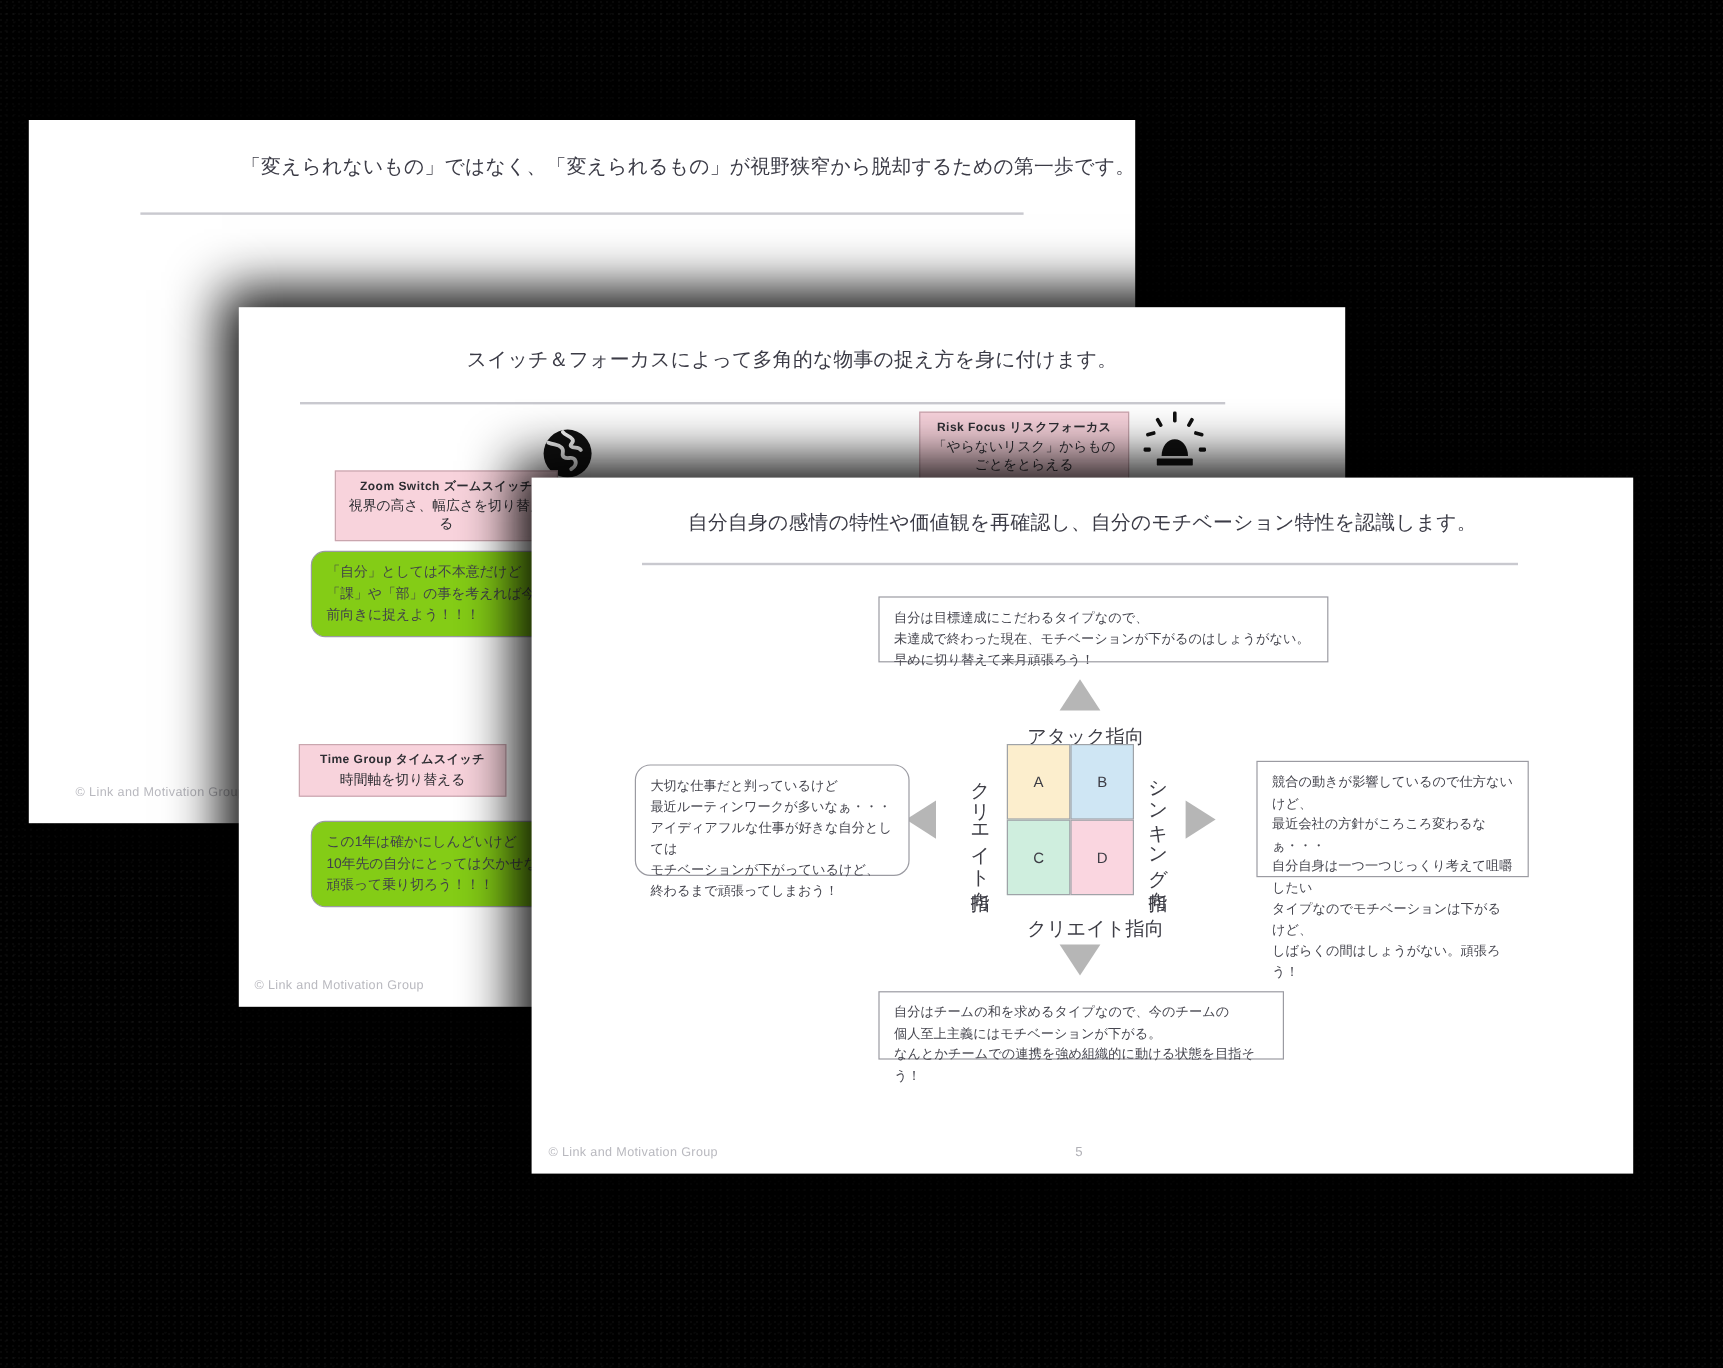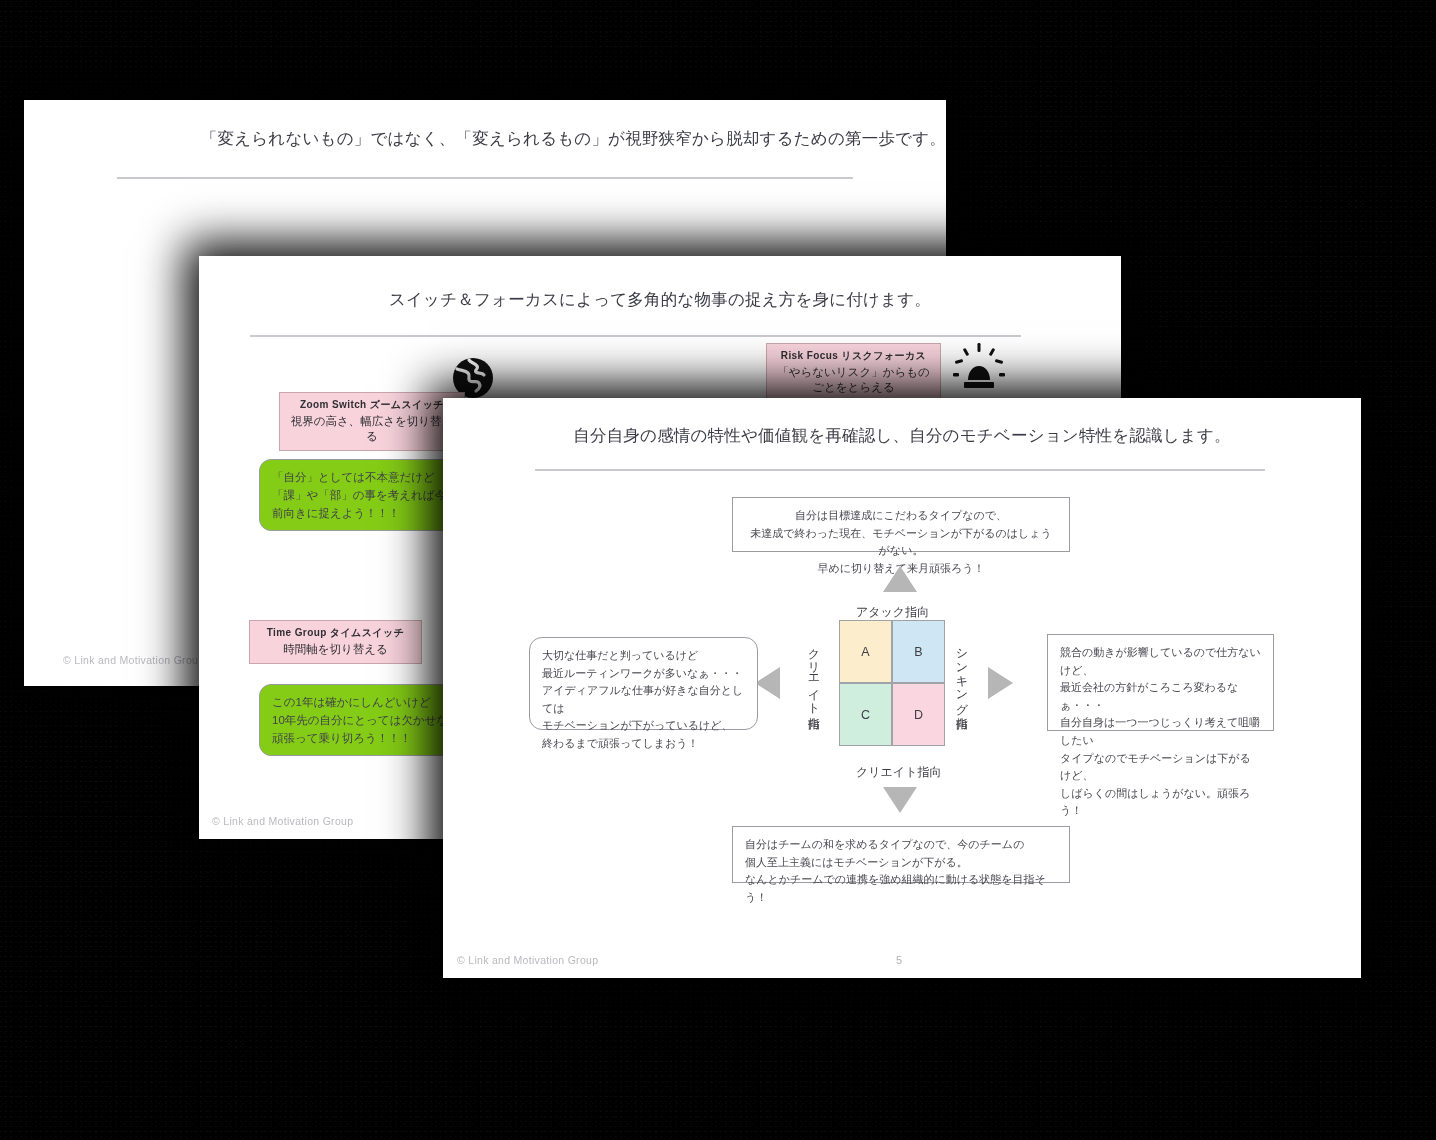--- a/index.html
+++ b/index.html
@@ -94,21 +94,21 @@
   }
 
   
   .matrix{position:absolute;display:grid;grid-template-columns:1fr 1fr;grid-template-rows:1fr 1fr;}
   .cell{
     border:1px solid #9fa3a8;
     box-sizing:border-box;
     display:flex;align-items:center;justify-content:center;
     font-size:12.5px;color:#3d3d45;
   }
-  .axis-label{position:absolute;color:#3d3d45;font-size:12px;white-space:nowrap;}
+  .axis-label{position:absolute;color:#3d3d45;font-size:16px;white-space:nowrap;font-family:Liberation Mono, monospace;}
   .axis-label.vert{writing-mode:vertical-rl;text-orientation:upright;letter-spacing:0px;line-height:1;}
   .tri{position:absolute;width:0;height:0;}
   .tri.up{border-left:17px solid transparent;border-right:17px solid transparent;border-bottom:26px solid #b6b6b6;}
   .tri.down{border-left:17px solid transparent;border-right:17px solid transparent;border-top:26px solid #b6b6b6;}
   .tri.left{border-top:16px solid transparent;border-bottom:16px solid transparent;border-right:25px solid #b6b6b6;}
   .tri.right{border-top:16px solid transparent;border-bottom:16px solid transparent;border-left:25px solid #b6b6b6;}
 
   .icon{position:absolute;}
 </style>
 </head>
@@ -165,21 +165,21 @@
 10年先の自分にとっては欠かせない経
 頑張って乗り切ろう！！！</div>
 
   <div class="footer" style="left:13px;bottom:12px;">© Link and Motivation  Group</div>
 </div>
 
 <div class="slide" id="slide3">
   <div class="slide-title" style="top:27px;">自分自身の感情の特性や価値観を再確認し、自分のモチベーション特性を認識します。</div>
   <div class="rule" style="left:92px;right:96px;top:71px;"></div>
 
-  <div class="box" style="left:289px;top:99px;width:338px;height:55px;text-align:center;">自分は目標達成にこだわるタイプなので、
+  <div class="box" style="left:289px;top:99px;width:375px;height:55px;">自分は目標達成にこだわるタイプなので、
 未達成で終わった現在、モチベーションが下がるのはしょうがない。
 早めに切り替えて来月頑張ろう！</div>
   <div class="tri up" style="left:440px;top:168px;"></div>
   <div class="axis-label" style="left:413px;top:206px;">アタック指向</div>
 
   <div class="matrix" style="left:396px;top:222px;width:106px;height:126px;">
     <div class="cell" style="background:#fceecd">A</div>
     <div class="cell" style="background:#cfe6f4">B</div>
     <div class="cell" style="background:#cfeede">C</div>
     <div class="cell" style="background:#fad6e0">D</div>

